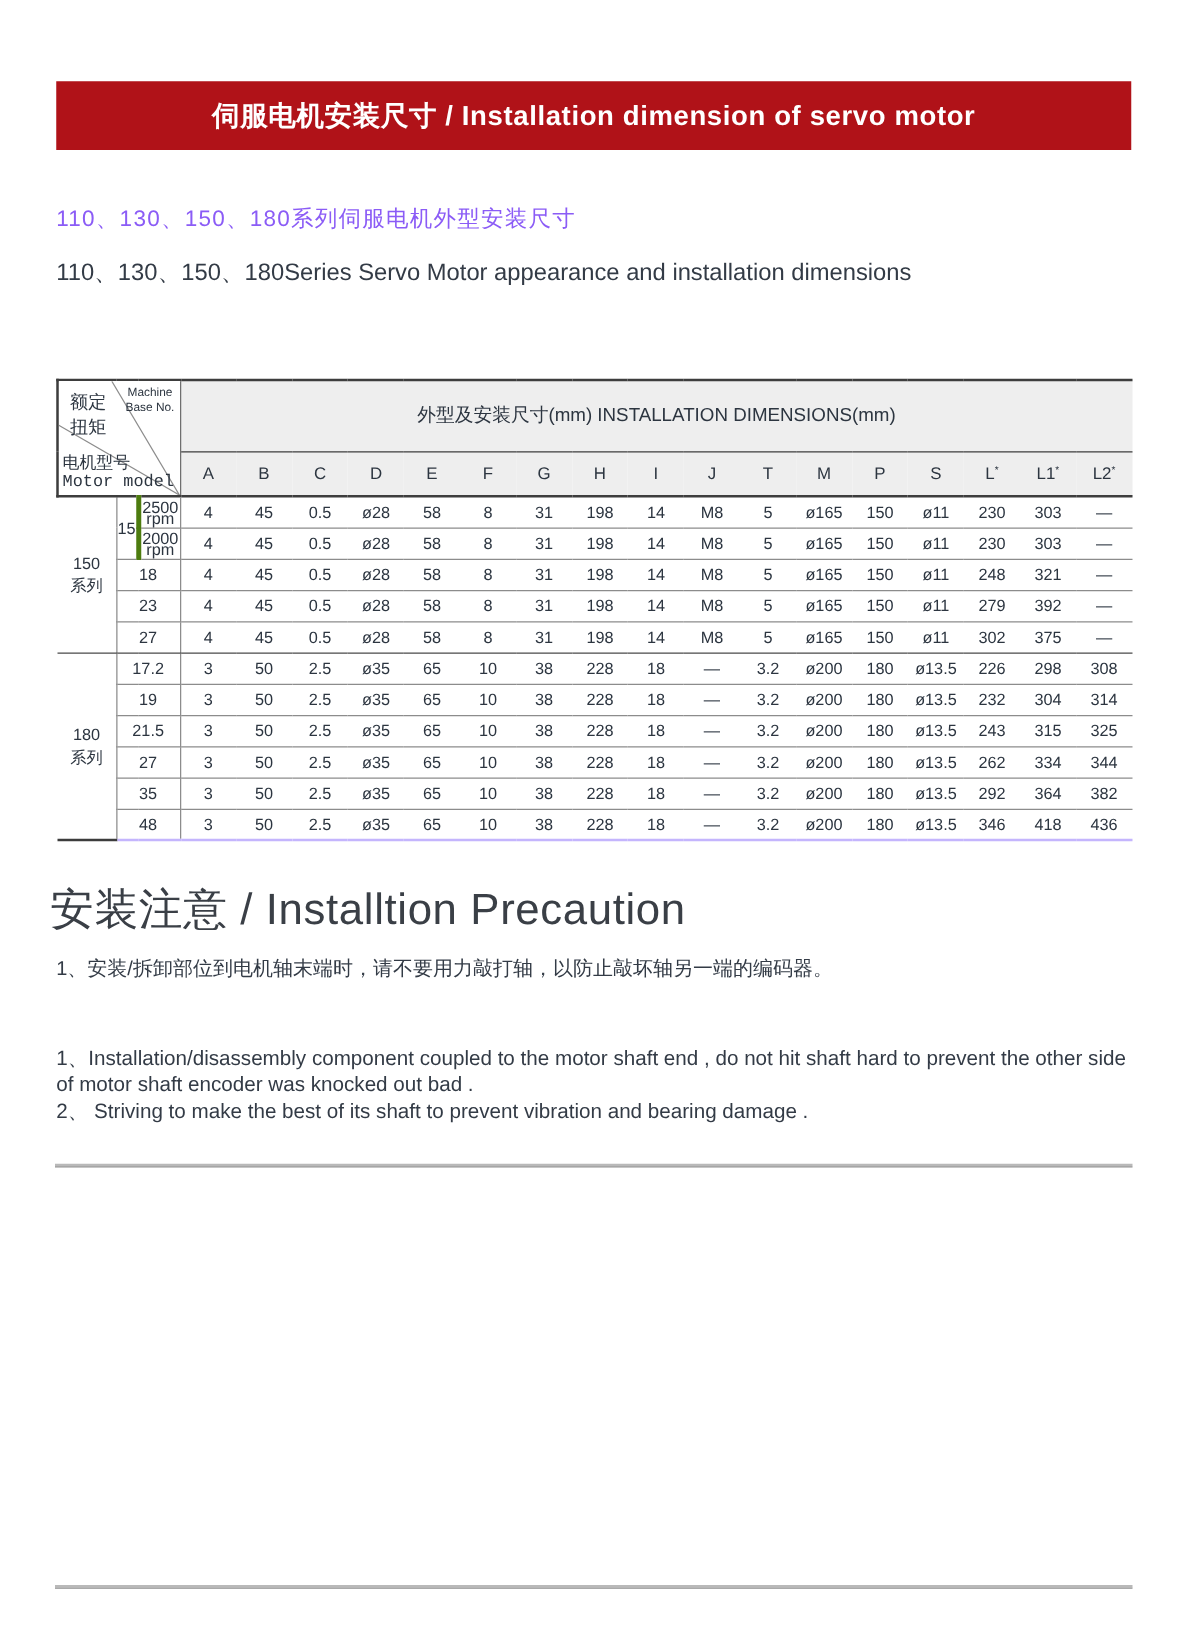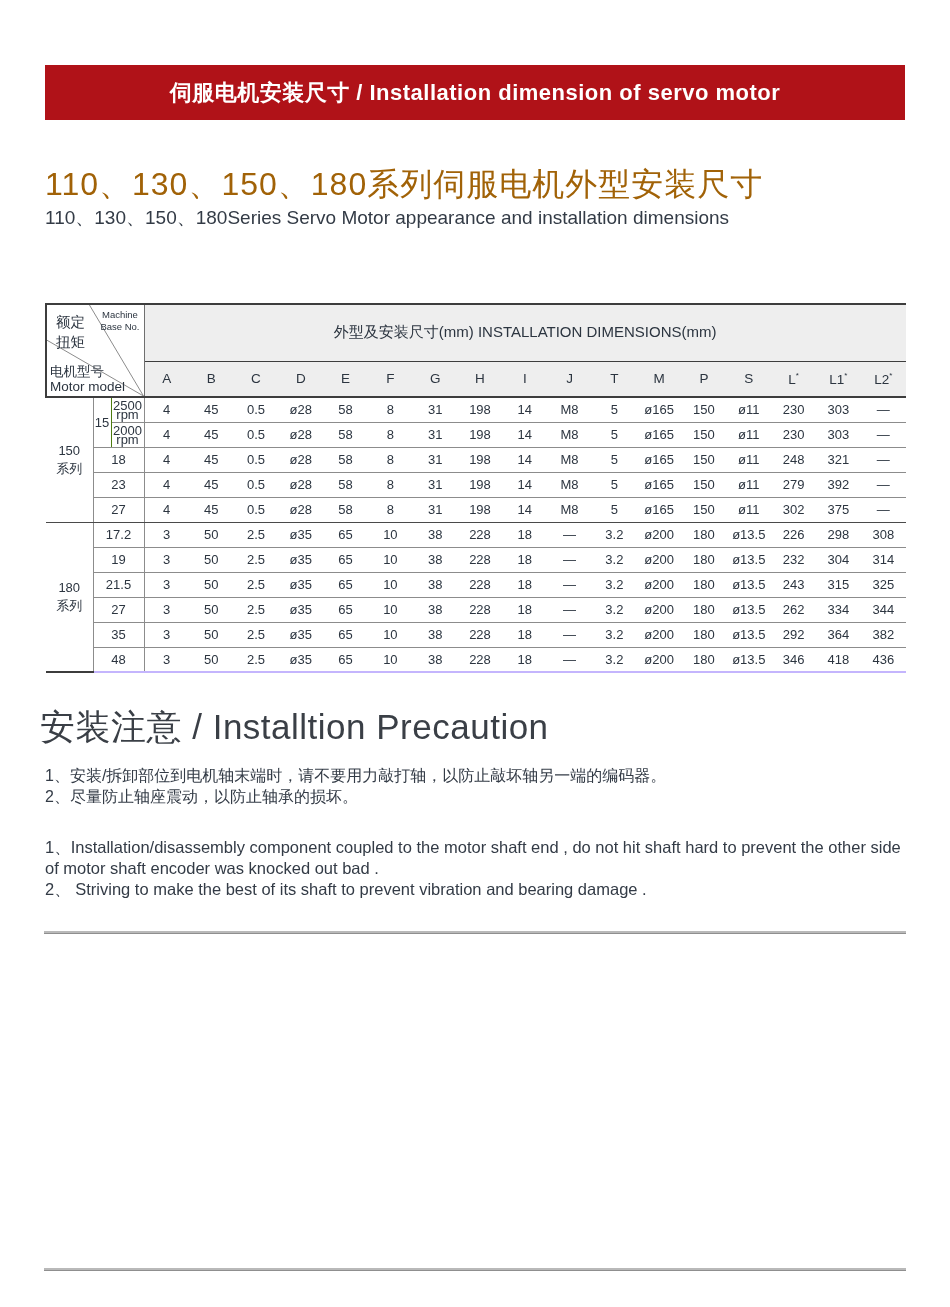--- a/index.html
+++ b/index.html
@@ -6,47 +6,47 @@
   html,body { width:950px; height:1307px; background:#ffffff;
     font-family:"Liberation Sans","DejaVu Sans",sans-serif; color:#333b46; }
   #page { position:relative; width:950px; height:1307px; background:#fff; overflow:hidden;padding-left:44px; }
 
   
   .banner { position:absolute; left:45px; top:65px; width:860px; height:55px;
     background:#b01218; display:flex; align-items:center; justify-content:center; }
   .banner-title { color:#ffffff; font-size:22px; font-weight:bold; letter-spacing:.5px; }
 
   
-  .title-zh { position:absolute; left:45px; top:163px; font-size:32px; color:#a16207; letter-spacing:1px; }
+  .title-zh { position:absolute; left:45px; top:163px; font-size:18px; color:#8b5cf6; letter-spacing:1px; }
   .title-en { position:absolute; left:45px; top:205px; font-size:19px; color:#333b46; }
 
   
   .dims-table { position:absolute; left:45px; top:303px; width:860px;
     border-collapse:collapse; table-layout:fixed; }
   .dims-table td, .dims-table th { padding:0; text-align:center; vertical-align:middle;
     font-weight:400; color:#2c3540; }
   .corner { background:#ffffff; position:relative; height:93px;
     border-top:2px solid #3d3d3d; border-left:2px solid #3d3d3d;
     border-right:1px solid #6f6f6f; border-bottom:2px solid #3d3d3d; }
   .corner svg { position:absolute; inset:0; width:100%; height:100%; }
   .corner .t-torque  { position:absolute; left:9px; top:7px; font-size:14.5px; line-height:20px;
     white-space:pre-line; text-align:center; }
   .corner .t-machine { position:absolute; right:4px; top:4px; font-size:9.5px; line-height:12px;
     white-space:pre-line; text-align:center; }
   .corner .t-model   { position:absolute; left:3px; bottom:2px; font-size:13.5px; line-height:15px;
-    white-space:pre-line; text-align:left; }
+    white-space:pre-line; text-align:left;font-family:Liberation Mono, monospace; }
   .span-h { background:#eeeeee; height:57px; font-size:15px;
     border-top:2px solid #3d3d3d; border-bottom:1px solid #3d3d3d; }
   .col-h  { background:#eeeeee; height:36px; font-size:13.5px; border-bottom:2px solid #3d3d3d; }
   .col-h sup { font-size:8px; }
   .dims-table tbody td { height:25px; font-size:13px; border-bottom:1px solid #8c8c8c; background:#fff; }
   .series-cell { font-size:14.5px; line-height:18px; white-space:pre-line;
     border-right:1px solid #8c8c8c; border-bottom:1.5px solid #4a4a4a !important; }
   .series-last { border-bottom:2px solid #3c3c3c !important; }
-  .model-a   { border-right:1px solid #4d7c0f; }
+  .model-a   { border-right:4px solid #4d7c0f; }
   .model-sub { border-right:1px solid #8c8c8c; font-size:8.5px; line-height:9px; white-space:pre-line; }
   .model-cell{ border-right:1px solid #8c8c8c; }
   tr.group-end td { border-bottom:1.5px solid #4a4a4a; }
   tr.table-end td { border-bottom:2px solid #c4b5fd; }
 
   
   .prec-heading { position:absolute; left:40px; top:704px; font-size:35px; font-weight:400;
     color:#3a3f46; letter-spacing:.5px; }
   .notes-zh { position:absolute; left:45px; top:765px; width:862px; font-size:16px; line-height:21px; }
   .notes-en { position:absolute; left:45px; top:837px; width:866px; font-size:16.5px; line-height:21px; }
@@ -345,21 +345,20 @@
           <td class="val">418</td>
           <td class="val">436</td>
         </tr>
       </tbody>
   </table>
 
   <div class="prec-heading">安装注意 / Installtion Precaution</div>
 
   <div class="notes-zh">
     <p class="note-line">1、安装/拆卸部位到电机轴末端时，请不要用力敲打轴，以防止敲坏轴另一端的编码器。</p>
-    <p class="note-line">2、尽量防止轴座震动，以防止轴承的损坏。</p>
   </div>
 
   <div class="notes-en">
     <p class="note-line">1、Installation/disassembly component coupled to the motor shaft end , do not hit shaft hard to prevent the other side of motor shaft encoder was knocked out bad .</p>
     <p class="note-line">2、 Striving to make the best of its shaft to prevent vibration and bearing damage .</p>
   </div>
 
   <div class="rule rule-mid"></div>
 
 

